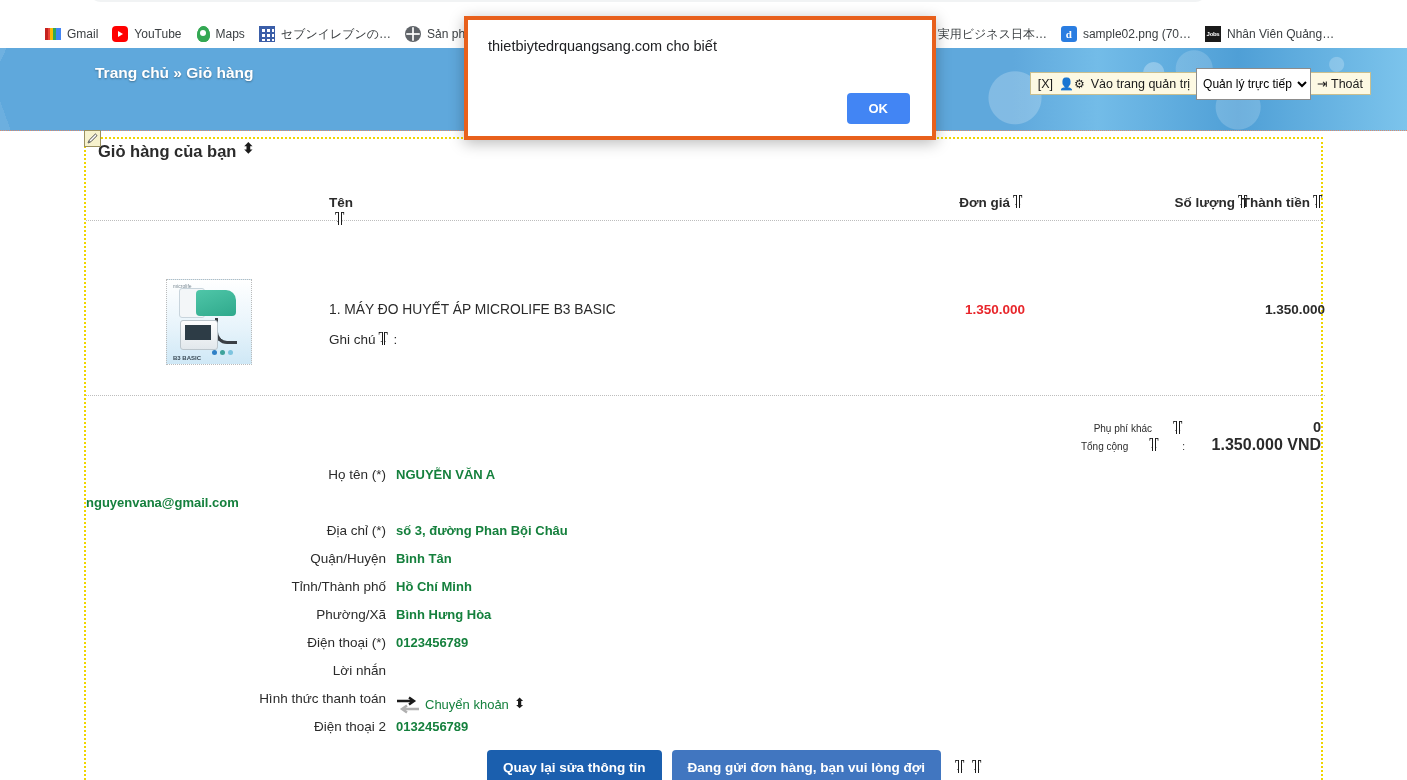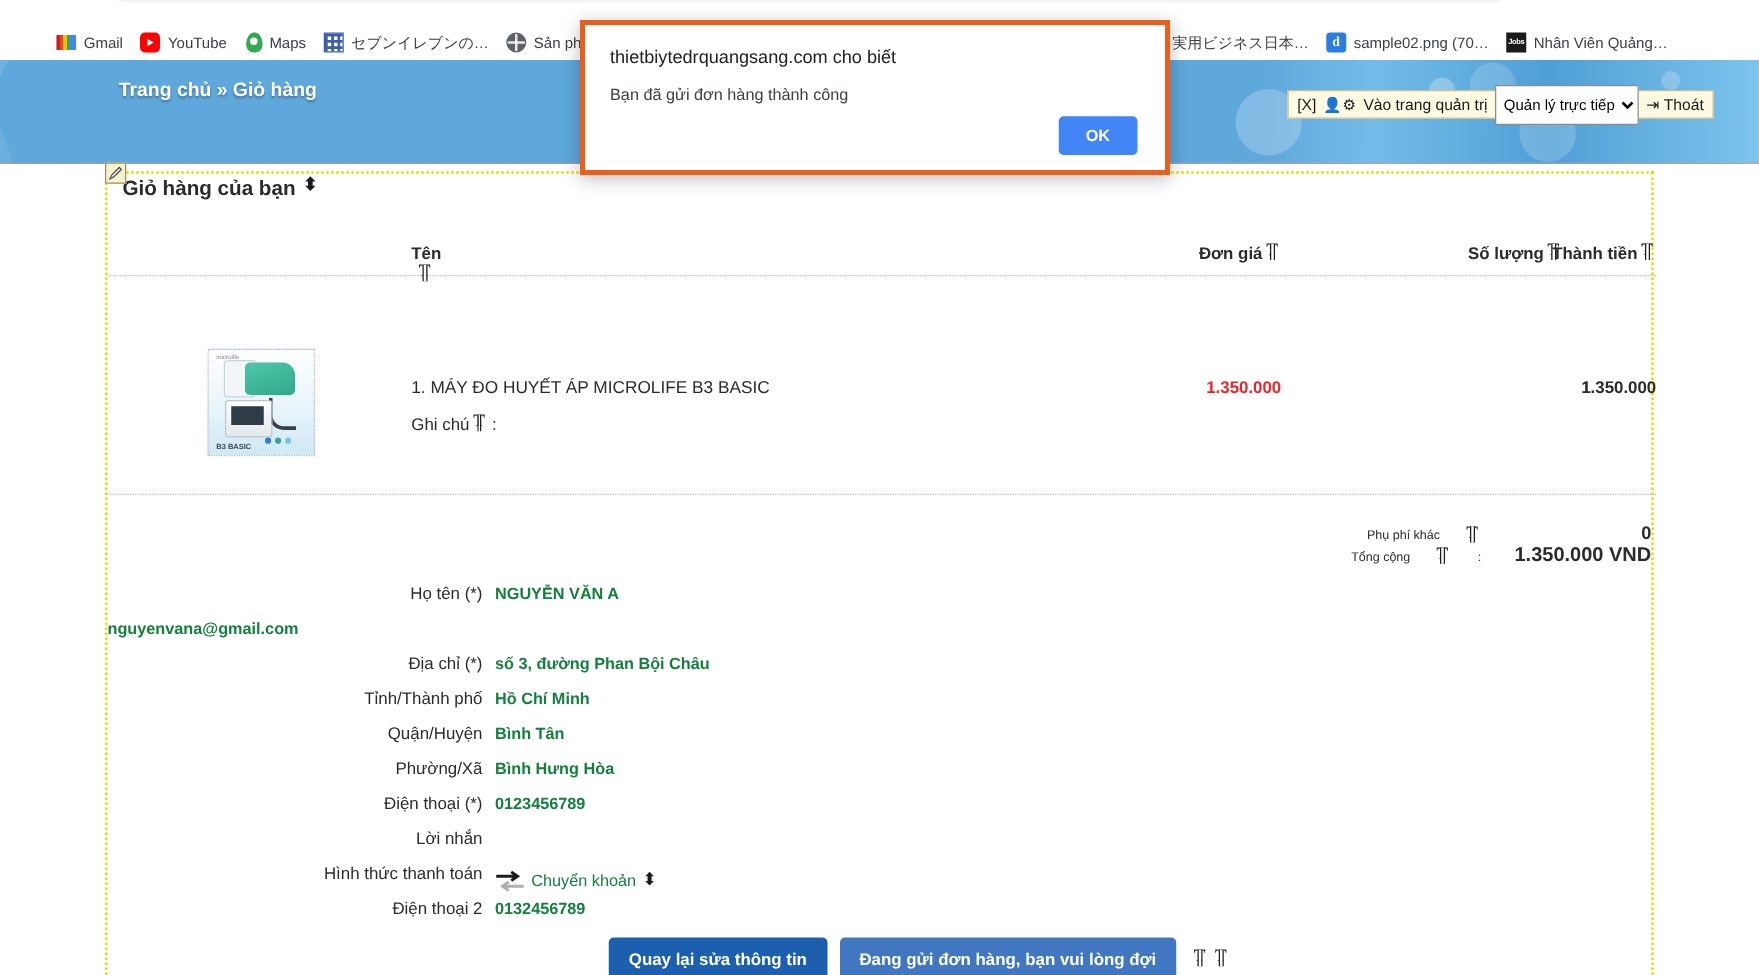--- a/index.html
+++ b/index.html
@@ -539,26 +539,26 @@
         <div class="fvalue">NGUYỄN VĂN A</div>
       </div>
       <div class="frow">
         <div class="fvalue">nguyenvana@gmail.com</div>
       </div>
       <div class="frow">
         <div class="flabel">Địa chỉ (*)</div>
         <div class="fvalue">số 3, đường Phan Bội Châu</div>
       </div>
       <div class="frow">
+        <div class="flabel">Quận/Huyện</div>
+        <div class="fvalue">Bình Tân</div>
+      </div>
+      <div class="frow">
         <div class="flabel">Tỉnh/Thành phố</div>
         <div class="fvalue">Hồ Chí Minh</div>
-      </div>
-      <div class="frow">
-        <div class="flabel">Quận/Huyện</div>
-        <div class="fvalue">Bình Tân</div>
       </div>
       <div class="frow">
         <div class="flabel">Phường/Xã</div>
         <div class="fvalue">Bình Hưng Hòa</div>
       </div>
       <div class="frow">
         <div class="flabel">Điện thoại (*)</div>
         <div class="fvalue">0123456789</div>
       </div>
       <div class="frow">
@@ -593,16 +593,15 @@
           <span class="tedit"></span>
         </span>
       </div>
     </div>
   </div>
 </div>
 
 <div id="alert-overlay">
   <div id="alert-box">
     <div id="alert-origin">thietbiytedrquangsang.com cho biết</div>
-    <div id="alert-message">Bạn đã gửi đơn hàng thành công</div>
     <button id="alert-ok">OK</button>
   </div>
 </div>
 
 </body></html>

